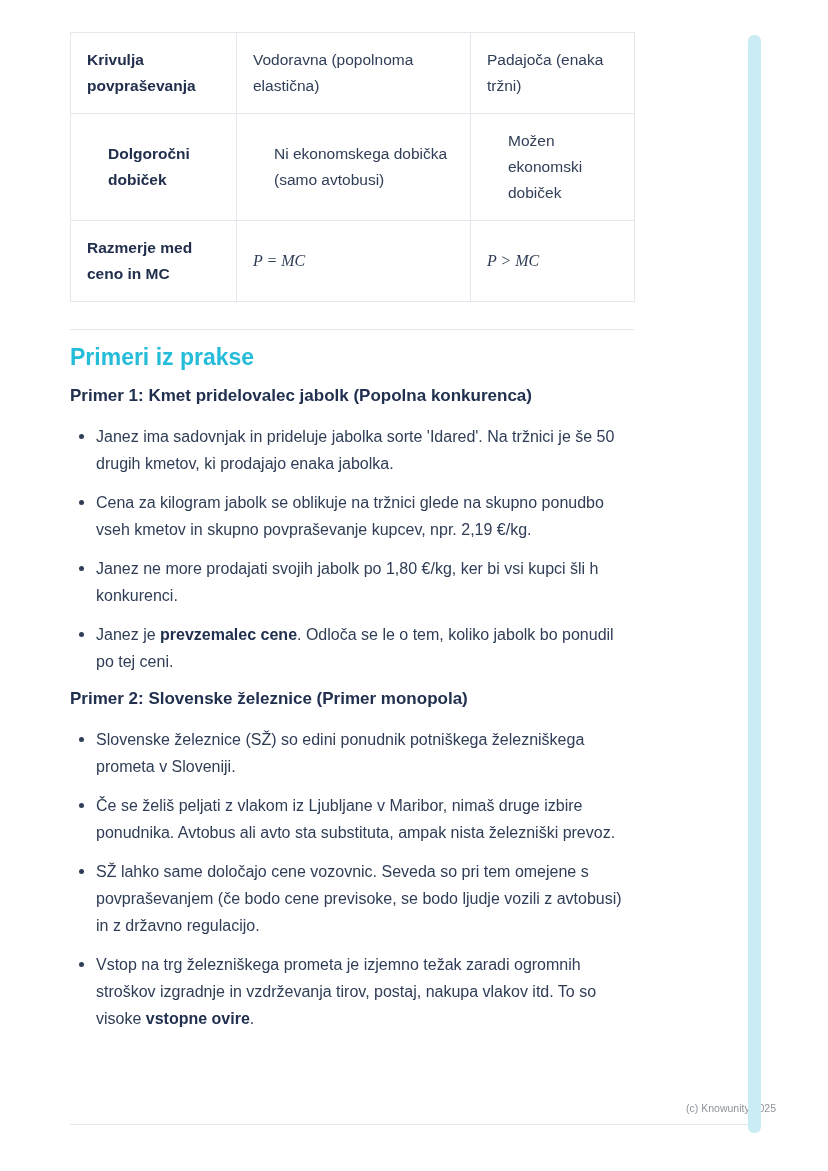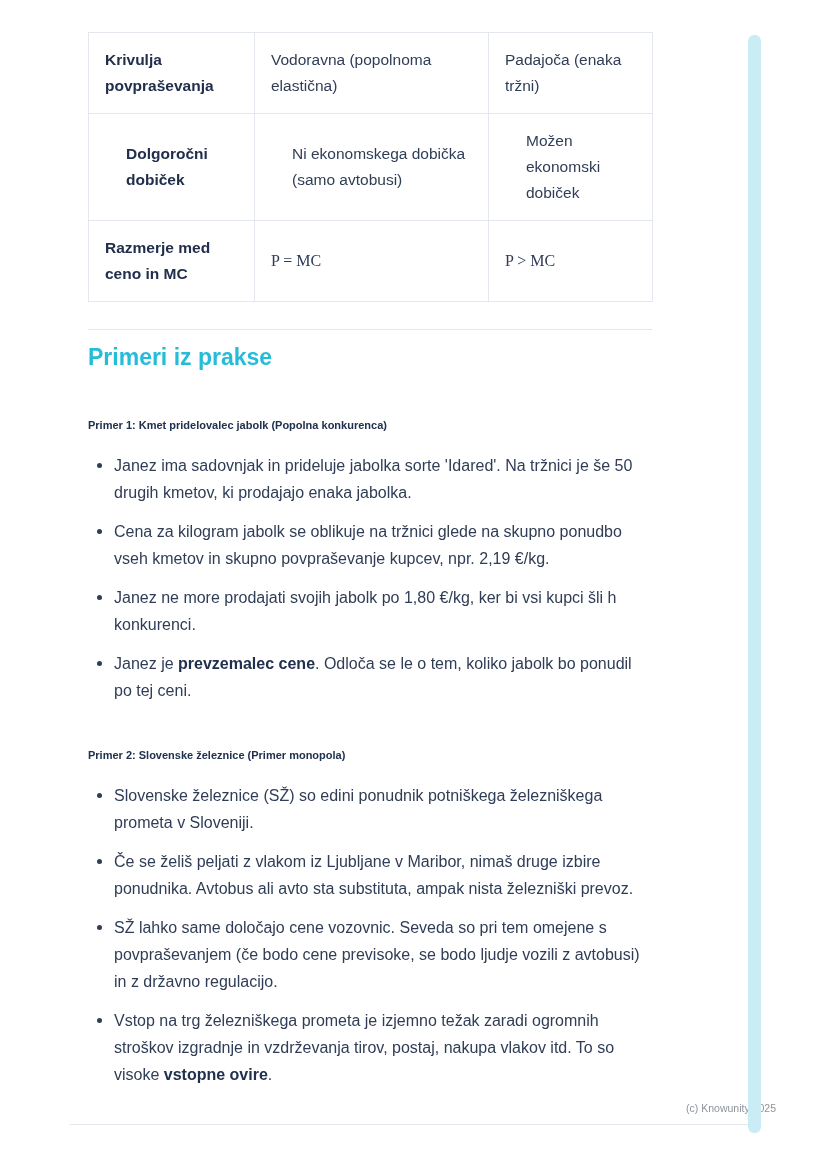--- a/index.html
+++ b/index.html
@@ -7,21 +7,21 @@
   body {
     width: 828px;
     height: 1171px;
     position: relative;
     overflow: hidden;
     font-family: "Liberation Sans", "DejaVu Sans", sans-serif;
     color: #2f3d56;
   }
   .content {
     position: absolute;
-    left: 88px;
+    left: 70px;
     top: 32px;
     width: 564px;
   }
   
   table.cmp-table {
     border-collapse: collapse;
     width: 564px;
     table-layout: fixed;
   }
   .cmp-table td {
@@ -37,20 +37,21 @@
     color: #212f4d;
   }
   .cmp-table col.c1 { width: 166px; }
   .cmp-table col.c2 { width: 234px; }
   .cmp-table col.c3 { width: 164px; }
   .cmp-table tr.r1 td { height: 80px; }
   .cmp-table tr.r2 td { height: 100px; padding-left: 37px; }
   .cmp-table tr.r3 td { height: 81px; }
   .cmp-table td.math {
     font-family: "Liberation Serif", "DejaVu Serif", serif;
+    font-style: italic;
     font-size: 16px;
   }
   
   hr.divider {
     border: none;
     border-top: 1px solid #e4e8ee;
     margin: 27px 0 0 0;
     width: 564px;
   }
   hr.bottom-divider {
@@ -63,22 +64,22 @@
   }
   
   h2.section-title {
     margin-top: 11px;
     font-size: 23px;
     line-height: 33px;
     font-weight: bold;
     color: #25bcd9;
   }
   .example-heading {
-    margin-top: 39px;
-    font-size: 11px;
+    margin-top: 10px;
+    font-size: 17px;
     line-height: 24px;
     font-weight: bold;
     color: #20304e;
   }
   
   ul.bullet-list {
     list-style: none;
     margin-top: 15px;
     margin-bottom: 4px;
   }

